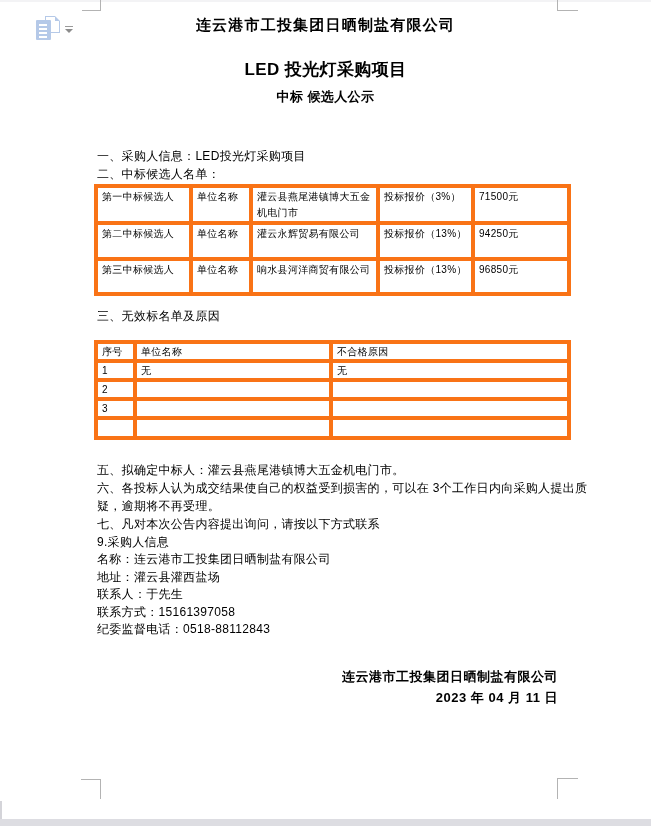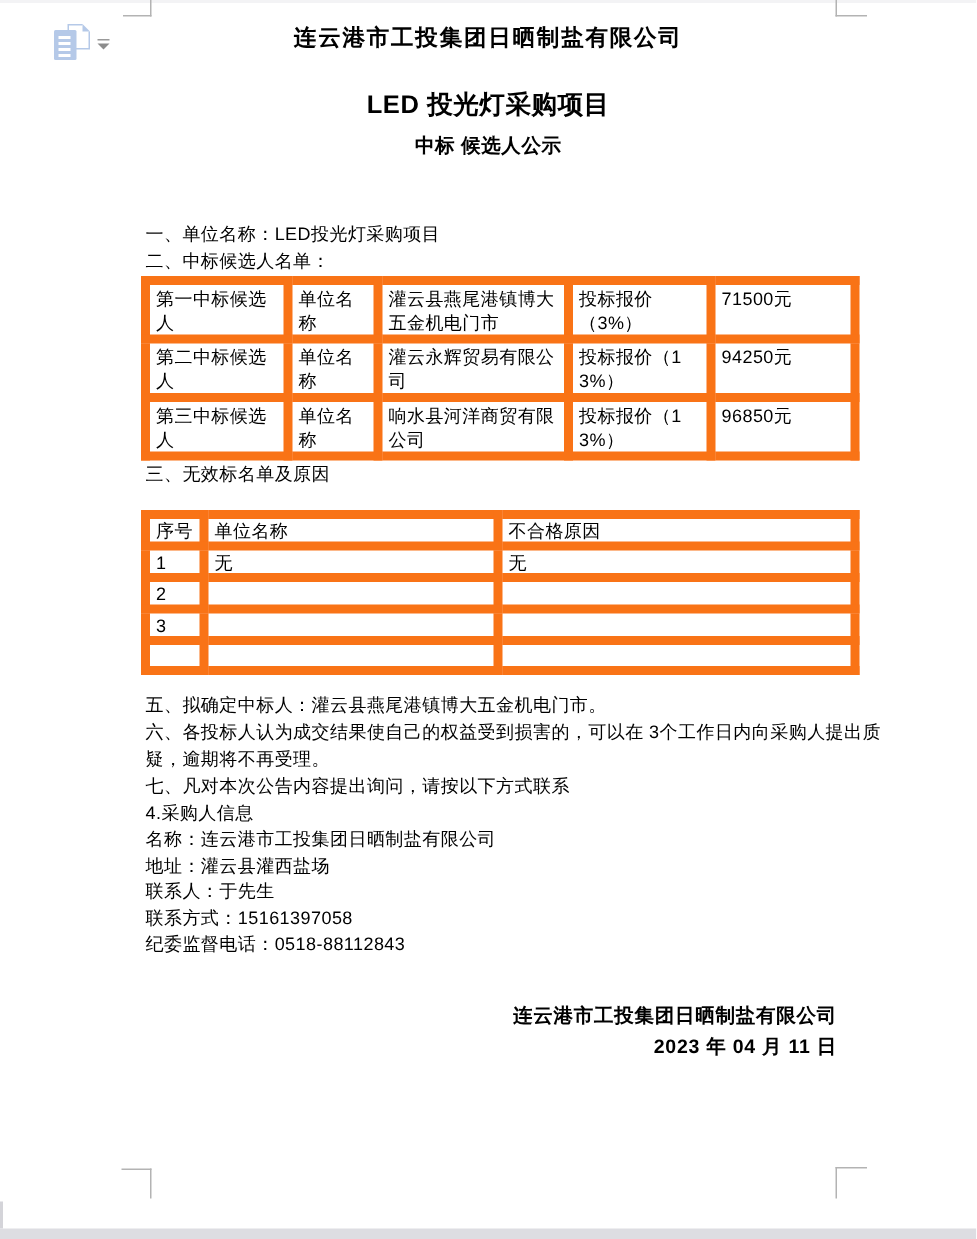--- a/index.html
+++ b/index.html
@@ -37,21 +37,21 @@
     border-left:4px solid transparent;border-right:4px solid transparent;border-top:4px solid #8c8c8c;}
 
   .title{position:absolute;left:0;width:100%;text-align:center;font-weight:bold;white-space:nowrap;}
   .title.t-main{top:16px;font-size:15px;letter-spacing:1.2px;}
   .title.t-sub{top:58px;font-size:17px;letter-spacing:0.4px;}
   .title.t-sub2{top:88px;font-size:13px;letter-spacing:0.4px;}
 
   .line{position:absolute;left:97px;font-size:12px;letter-spacing:0.3px;white-space:nowrap;}
 
   table.doc{position:absolute;border-collapse:collapse;table-layout:fixed;}
-  table.doc td{border:6px solid #f97316;font-size:12px;letter-spacing:0.3px;
+  table.doc td{border:4px solid #f97316;font-size:10px;letter-spacing:0.3px;
     vertical-align:top;padding:1px 2px 0 4px;line-height:16px;overflow:hidden;word-break:break-all;}
   table.t1{left:94px;top:184px;width:473px;}
   table.t2{left:94px;top:340px;width:473px;}
   table.t2 td{line-height:14px;}
 
   .footer{position:absolute;right:93px;text-align:right;font-weight:bold;white-space:nowrap;}
   .footer.f-company{top:668px;font-size:13px;letter-spacing:0.5px;}
   .footer.f-date{top:689px;font-size:13px;letter-spacing:0.5px;text-align:right;}
 </style>
 </head>
@@ -82,21 +82,21 @@
     <div class="paste-arrow">
       <div class="bar"></div>
       <div class="tri"></div>
     </div>
   </div>
 
   <div class="title t-main">连云港市工投集团日晒制盐有限公司</div>
   <div class="title t-sub">LED 投光灯采购项目</div>
   <div class="title t-sub2">中标 候选人公示</div>
 
-  <div class="line" style="top:148px;">一、单位名称：LED投光灯采购项目</div>
+  <div class="line" style="top:148px;">一、采购人信息：LED投光灯采购项目</div>
   <div class="line" style="top:166px;">二、中标候选人名单：</div>
 
   <table class="doc t1">
     <colgroup>
         <col style="width:95px">
         <col style="width:60px">
         <col style="width:127px">
         <col style="width:95px">
         <col style="width:96px">
       </colgroup>
@@ -159,21 +159,21 @@
       <td></td>
       <td></td>
     </tr>
   </tbody>
     </table>
 
   <div class="line" style="top:462px;">五、拟确定中标人：灌云县燕尾港镇博大五金机电门市。</div>
   <div class="line" style="top:480px;">六、各投标人认为成交结果使自己的权益受到损害的，可以在 3个工作日内向采购人提出质</div>
   <div class="line" style="top:498px;">疑，逾期将不再受理。</div>
   <div class="line" style="top:516px;">七、凡对本次公告内容提出询问，请按以下方式联系</div>
-  <div class="line" style="top:534px;">4.采购人信息</div>
+  <div class="line" style="top:534px;">9.采购人信息</div>
   <div class="line" style="top:551px;">名称：连云港市工投集团日晒制盐有限公司</div>
   <div class="line" style="top:569px;">地址：灌云县灌西盐场</div>
   <div class="line" style="top:586px;">联系人：于先生</div>
   <div class="line" style="top:604px;">联系方式：15161397058</div>
   <div class="line" style="top:621px;">纪委监督电话：0518-88112843</div>
 
   <div class="footer f-company">连云港市工投集团日晒制盐有限公司</div>
   <div class="footer f-date">2023 年 04 月 11 日</div>
 
   <div class="left-sliver"></div>

